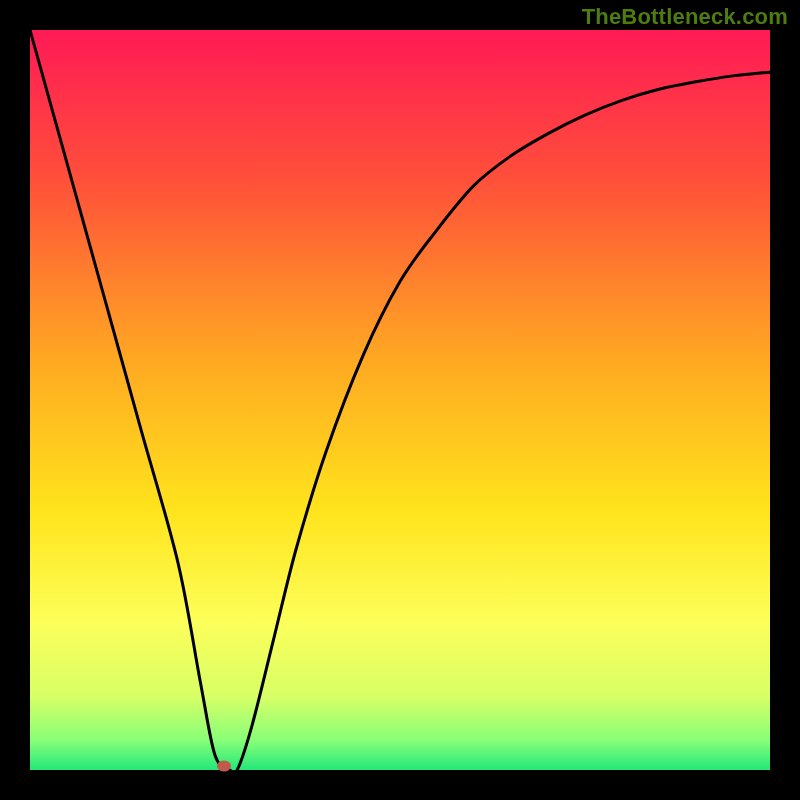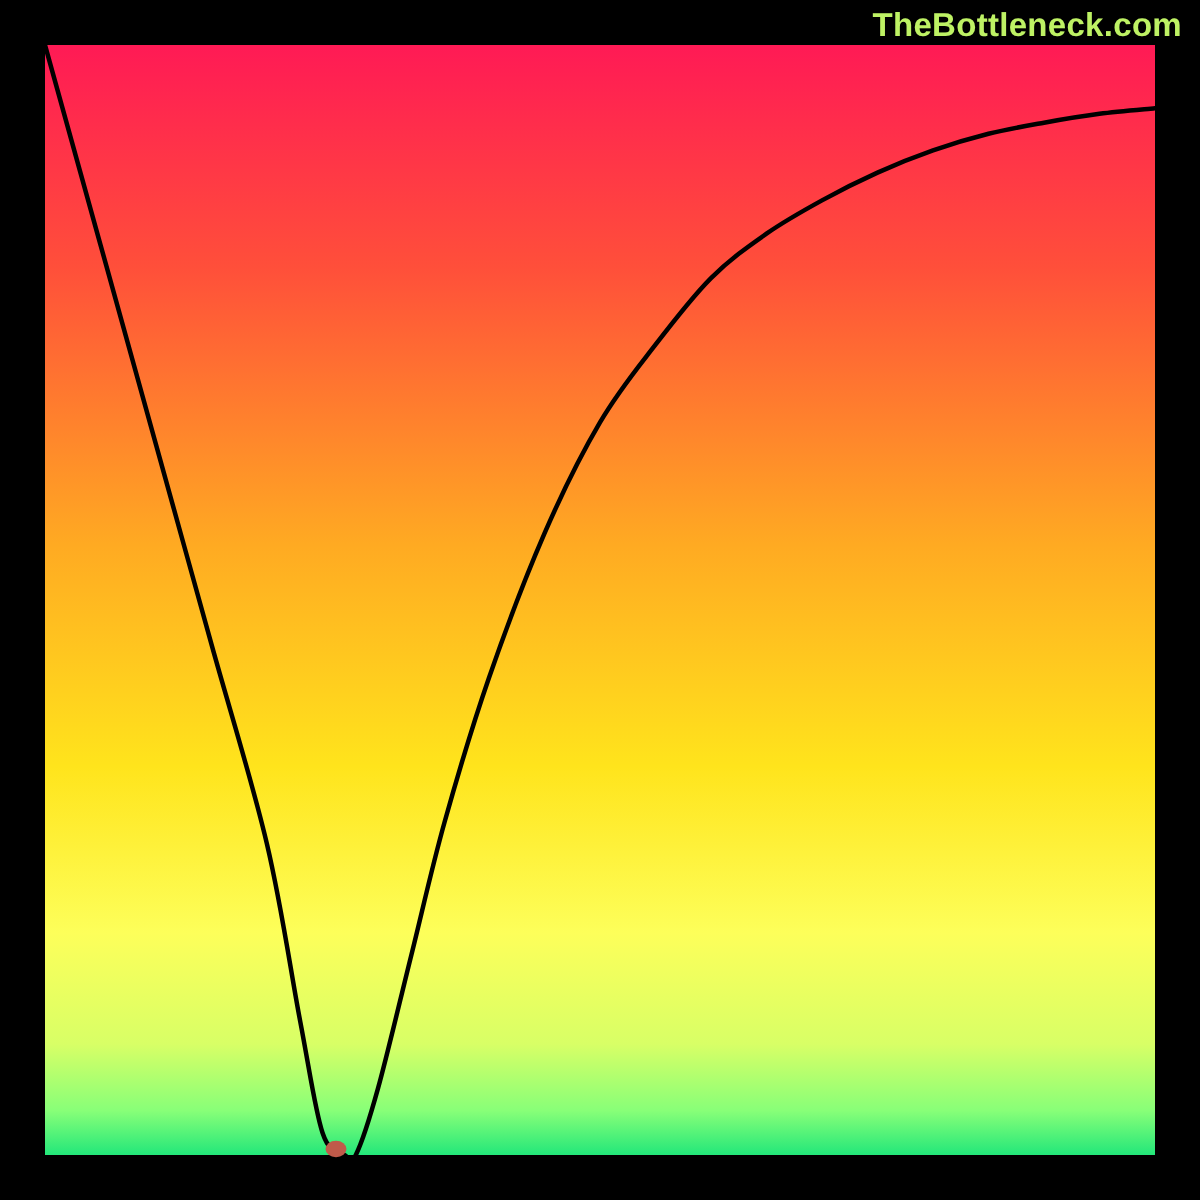--- a/index.html
+++ b/index.html
@@ -33,21 +33,21 @@
     position: absolute;
     inset: 0;
   }
   .watermark {
     position: absolute;
     top: 4px;
     right: 12px;
     font-family: Arial, Helvetica, sans-serif;
     font-size: 22px;
     font-weight: 600;
-    color: #bef264;
+    color: #4d7c0f;
     letter-spacing: 0.2px;
   }
   .marker {
     position: absolute;
     width: 14px;
     height: 11px;
     background: #c05a4a;
     border-radius: 50% / 50%;
     transform: translate(-50%, -50%);
   }

